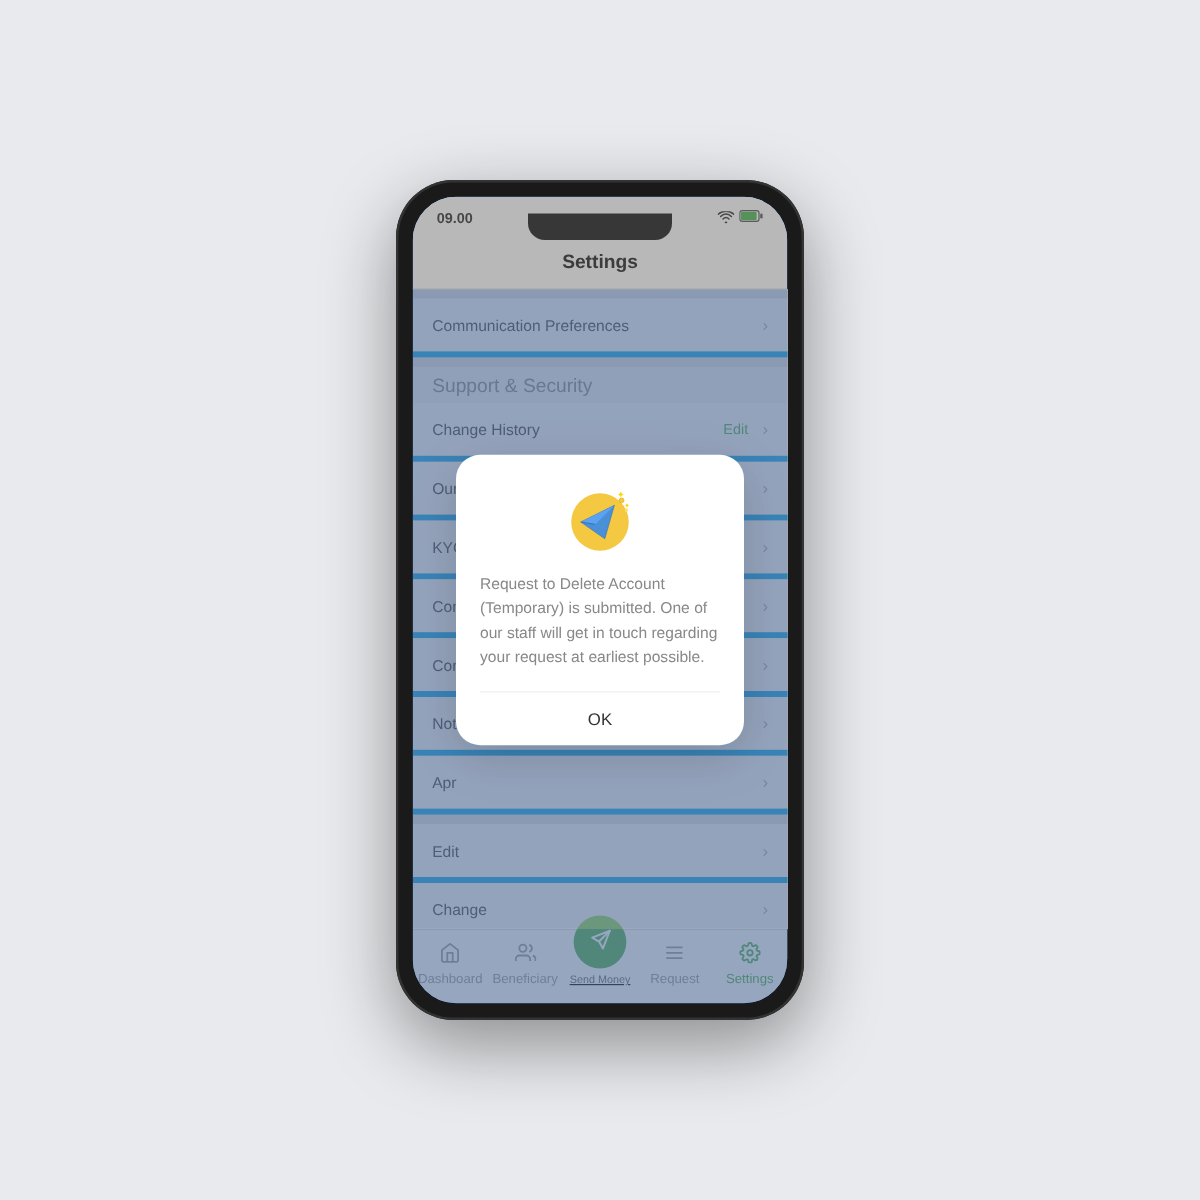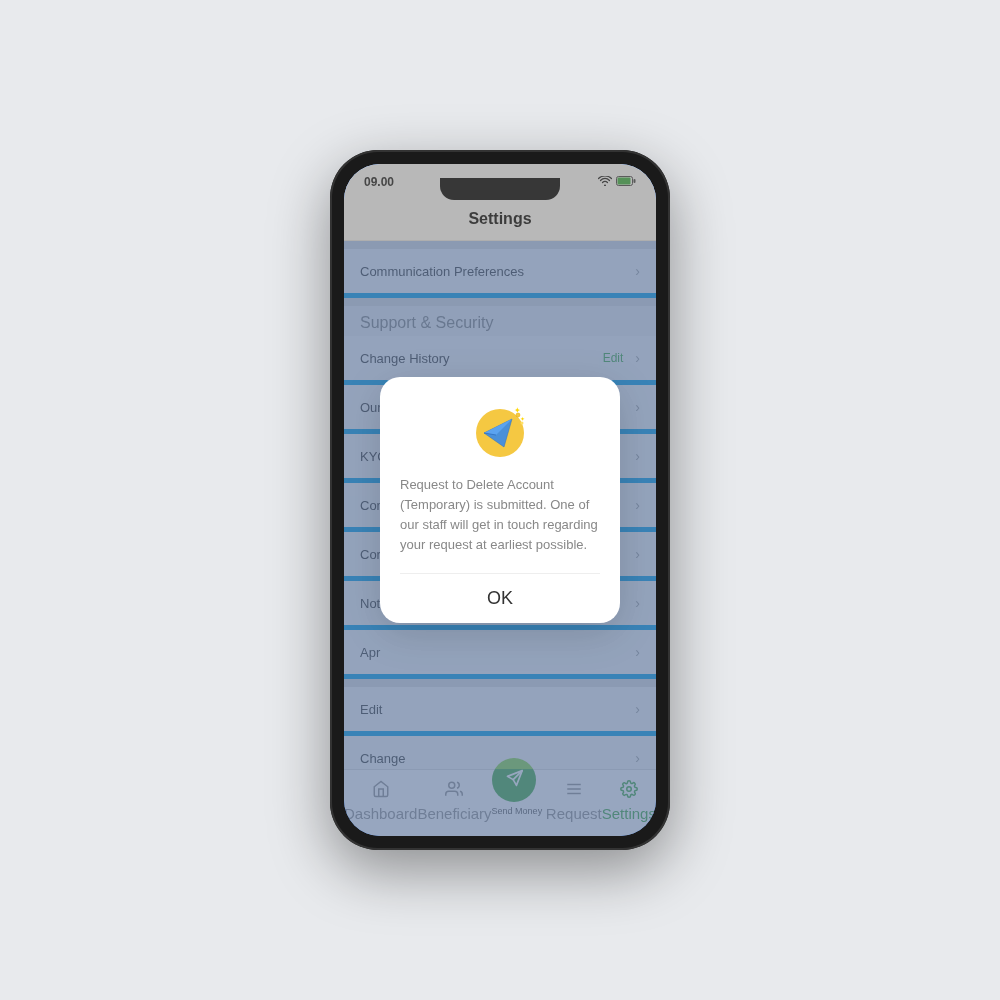--- a/index.html
+++ b/index.html
@@ -192,35 +192,36 @@
     .nav-icon {
       font-size: 18px;
       color: #999;
     }
 
     .nav-icon.active {
       color: #4CAF50;
     }
 
     .nav-label {
-      font-size: 15px;
+      font-size: 11px;
       color: #999;
     }
 
     .nav-label.active {
       color: #4CAF50;
     }
 
     .nav-center-btn {
       flex: 1;
       display: flex;
       flex-direction: column;
-      align-items: flex-start;
+      align-items: center;
       gap: 2px;
       position: relative;
+      text-decoration: underline;
     }
 
     .nav-center-circle {
       width: 44px;
       height: 44px;
       border-radius: 50%;
       background: #4CAF50;
       display: flex;
       align-items: center;
       justify-content: center;
@@ -286,21 +287,21 @@
       width: 100%;
       height: 1px;
       background: #eee;
       margin-top: 18px;
     }
 
     .modal-ok-btn {
       width: 100%;
       text-align: center;
       padding: 14px 0;
-      font-size: 18px;
+      font-size: 14px;
       font-weight: 500;
       color: #333;
       cursor: pointer;
     }
 
     
     .dimmed {
       opacity: 0.65;
     }
   </style>

